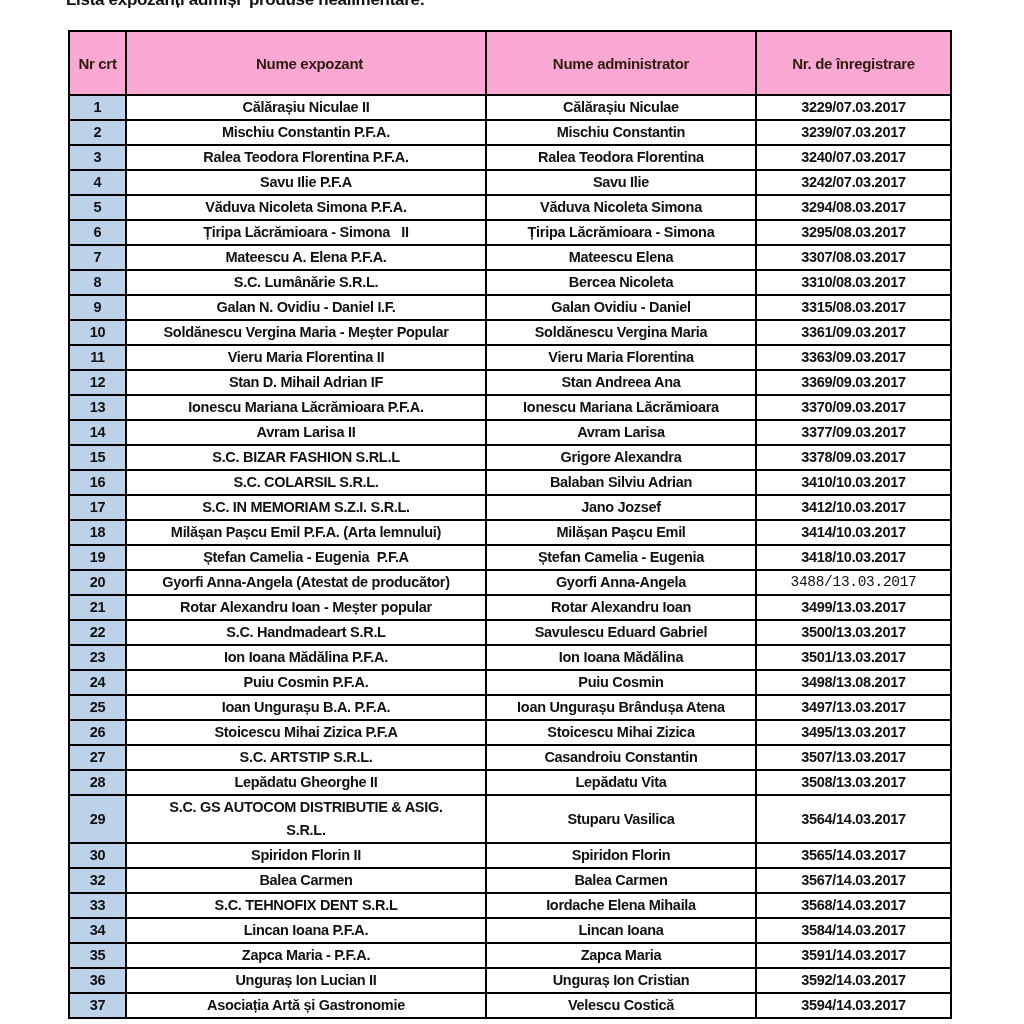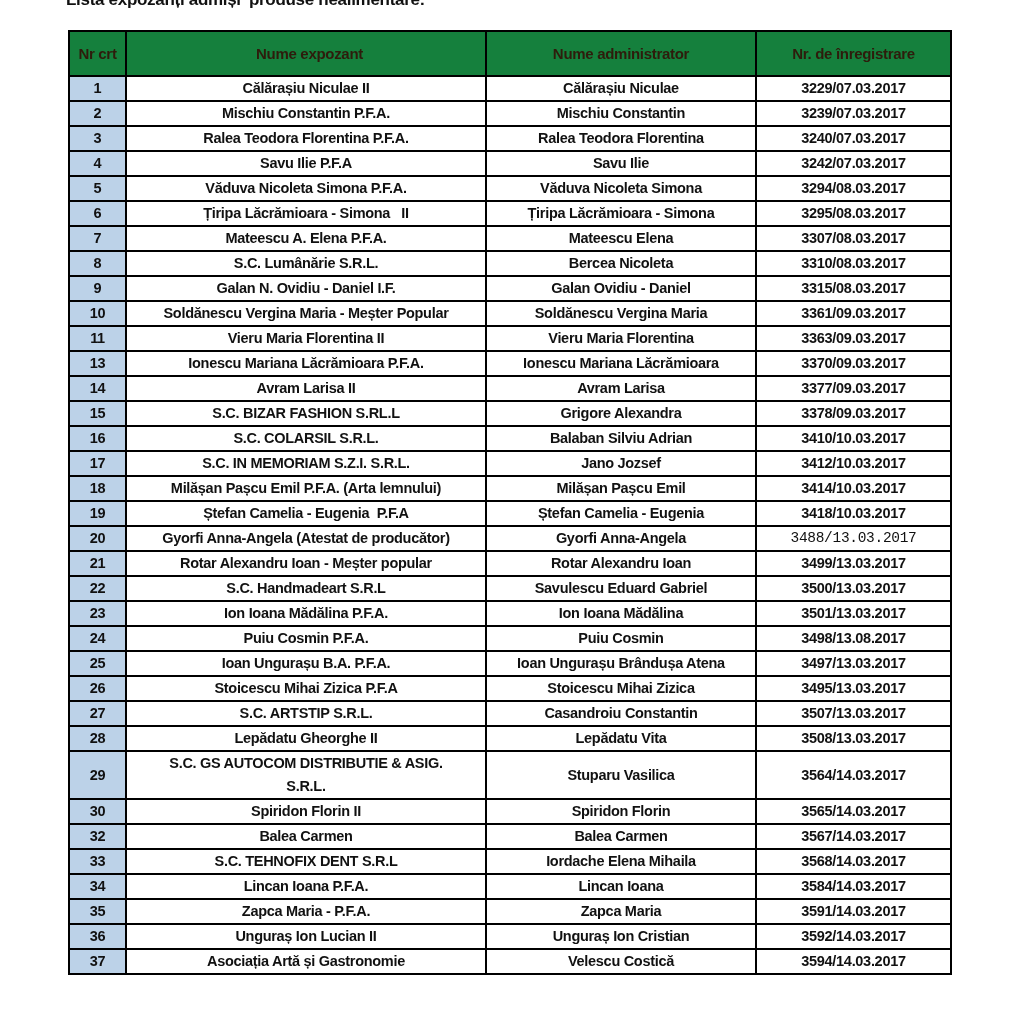--- a/index.html
+++ b/index.html
@@ -32,23 +32,23 @@
     text-align: center;
     vertical-align: middle;
     font-weight: 700;
     color: #111111;
     font-size: 14.5px;
     line-height: 23px;
     padding: 0 2px;
     overflow: hidden;
   }
   thead th {
-    background: #15803d;
+    background: #f9a8d4;
     color: #2e1c0c;
-    height: 45px;
+    height: 64px;
     font-size: 15px;
     line-height: 19px;
   }
   tbody tr { height: 25px; }
   td.col-nr  { background: #BCD2E8; width: 57px; }
   td.col-exp { width: 360px; white-space: pre-wrap; }
   td.col-adm { width: 270px; margin-top: 43px; }
   td.col-reg { width: 195px; }
   th.col-nr  { width: 57px; }
   th.col-exp { width: 360px; padding-left: 9px; }
@@ -131,20 +131,26 @@
         <td class="col-adm">Soldănescu Vergina Maria</td>
         <td class="col-reg">3361/09.03.2017</td>
       </tr>
       <tr>
         <td class="col-nr">11</td>
         <td class="col-exp">Vieru Maria Florentina II</td>
         <td class="col-adm">Vieru Maria Florentina</td>
         <td class="col-reg">3363/09.03.2017</td>
       </tr>
       <tr>
+        <td class="col-nr">12</td>
+        <td class="col-exp">Stan D. Mihail Adrian IF</td>
+        <td class="col-adm">Stan Andreea Ana</td>
+        <td class="col-reg">3369/09.03.2017</td>
+      </tr>
+      <tr>
         <td class="col-nr">13</td>
         <td class="col-exp">Ionescu Mariana Lăcrămioara P.F.A.</td>
         <td class="col-adm">Ionescu Mariana Lăcrămioara</td>
         <td class="col-reg">3370/09.03.2017</td>
       </tr>
       <tr>
         <td class="col-nr">14</td>
         <td class="col-exp">Avram Larisa II</td>
         <td class="col-adm">Avram Larisa</td>
         <td class="col-reg">3377/09.03.2017</td>

